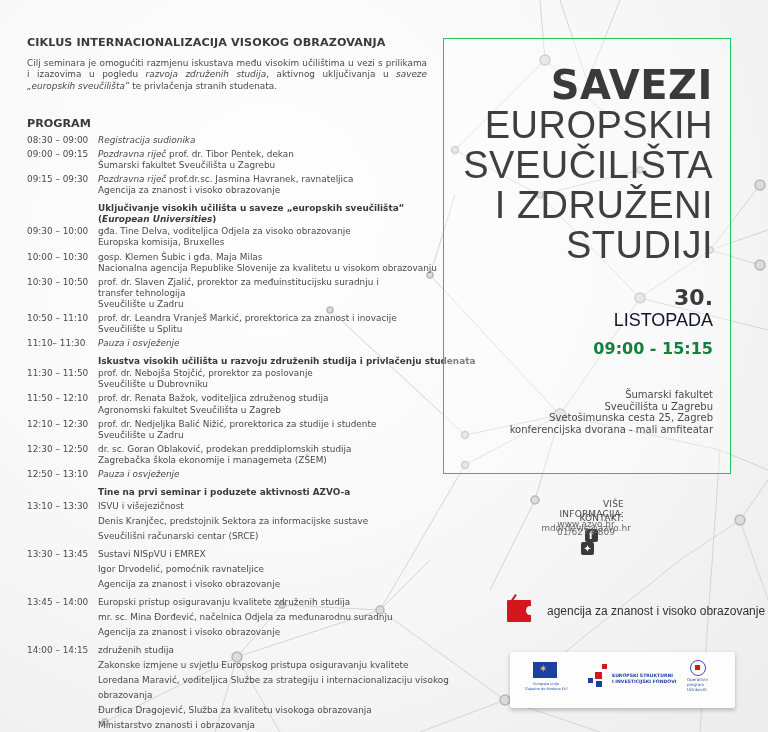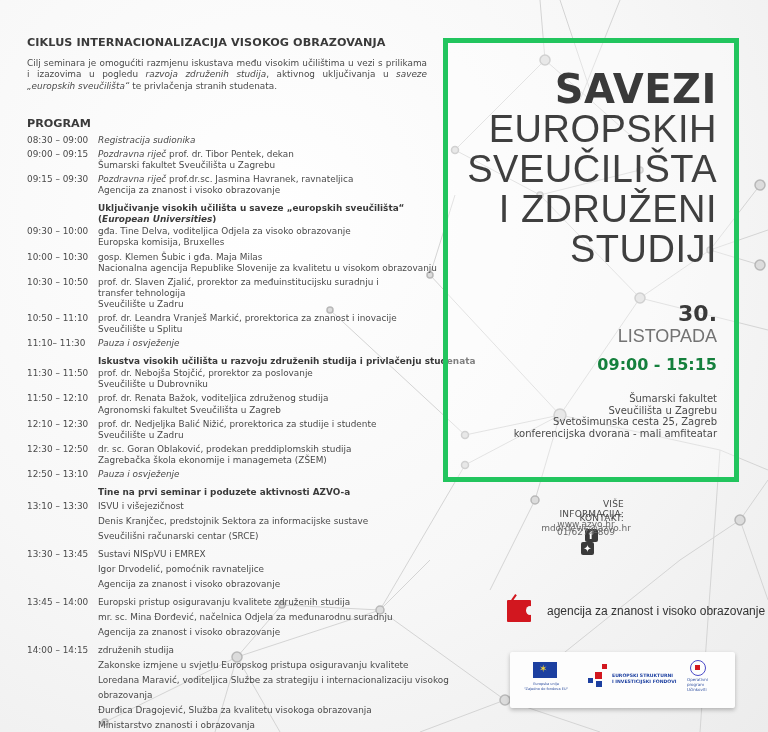--- a/index.html
+++ b/index.html
@@ -21,28 +21,28 @@
   .row .time { width:71px; flex:none; white-space:nowrap; }
   .row .body { flex:1; }
   .row .body .em { font-style:italic; }
   .row.wide .body div { line-height:15px; }
   .section { font-size:8.9px; line-height:11px; font-weight:bold; color:#3a3a3a; margin:7px 0 1px 71px; }
   .section i { font-style:italic; }
 
   
   #box {
     left:443px; top:38px; width:286px; height:434px;
-    border:5px solid #22c55e; background:rgba(255,255,255,0.35);
+    border:1px solid #22c55e; background:rgba(255,255,255,0.35);
   }
   .title-block { position:absolute; right:17px; top:26px; text-align:right; }
   .t-bold { font-size:40px; font-weight:bold; color:#3a3a3a; line-height:40px; letter-spacing:0.5px; }
   .t-light { font-size:38px; font-weight:normal; color:#3f3f3f; line-height:40px; font-family:"Liberation Sans", sans-serif; letter-spacing:0.5px; }
-  .date-block { position:absolute; right:17px; top:259px; text-align:right; }
+  .date-block { position:absolute; right:17px; top:247px; text-align:right; }
   .day { font-size:22px; font-weight:bold; color:#3a3a3a; line-height:24px; }
-  .month { font-size:18px; color:#737373; line-height:20px; font-family:"Liberation Sans", sans-serif; }
+  .month { font-size:18px; color:#0f172a; line-height:20px; font-family:"Liberation Sans", sans-serif; }
   .hours { font-size:16px; font-weight:bold; color:#15803d; margin-top:9px; }
   .venue { position:absolute; right:17px; top:350px; text-align:right; font-size:10px; line-height:11.5px; color:#4a4a4a; }
 
   
   #contact { left:540px; top:499px; font-size:9px; color:#4a4a4a; }
   .crow { display:flex; align-items:center; height:14px;flex-direction:column; }
   .clabel { width:84px; text-align:right; padding-right:8px; letter-spacing:0.2px; }
   .cval { color:#6a6a6a; }
   .soc { display:inline-block; width:13px; height:13px; background:#3a3a3a; color:#fff; font-size:10px; font-weight:bold; text-align:center; line-height:14px; border-radius:2px; margin-left:3px; }
   .soc.first { margin-left:10px; }

